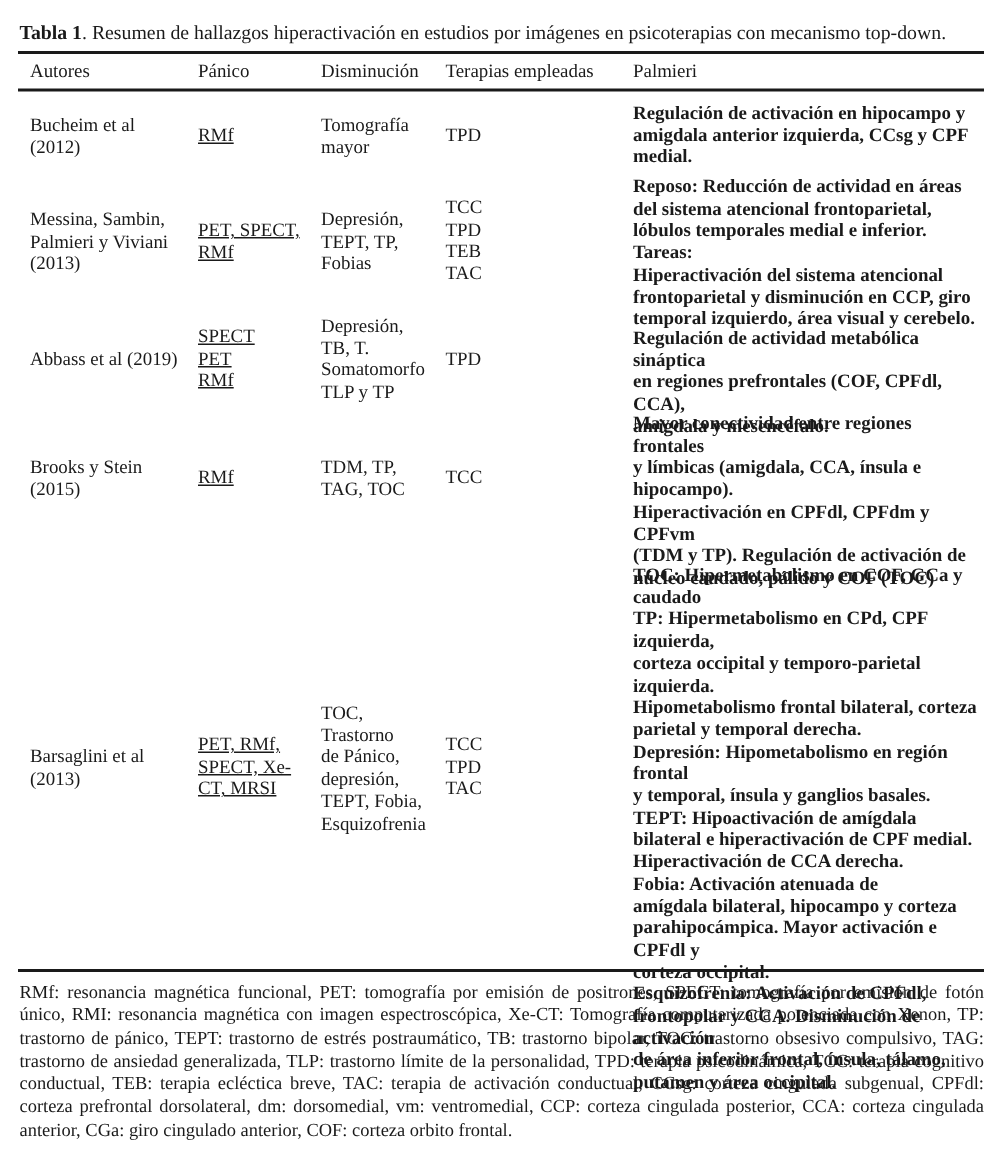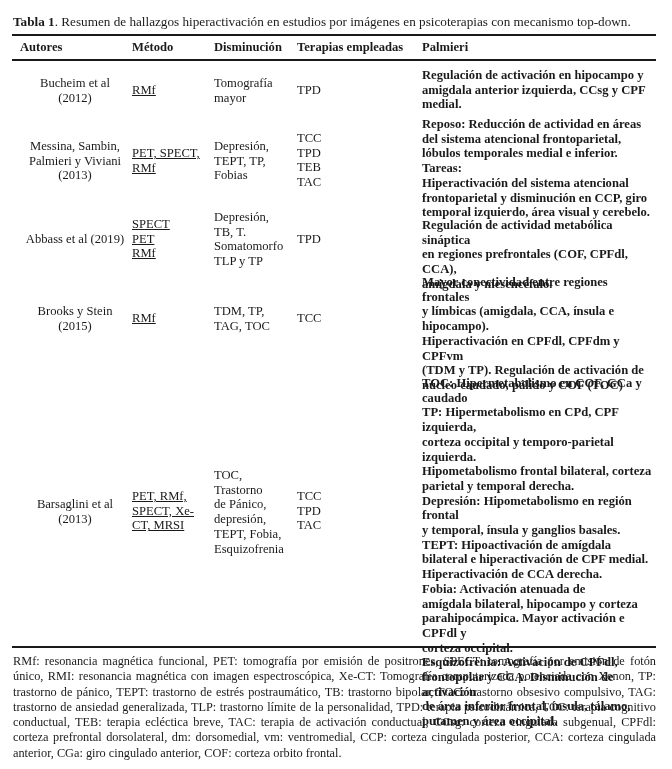--- a/index.html
+++ b/index.html
@@ -11,43 +11,43 @@
   .caption {
     position: absolute; left: 13px; top: 14px; width: 650px;
     font-size: 13.2px; line-height: 16px; white-space: nowrap;
   }
   .caption b { font-weight: bold; }
   .rule { position: absolute; left: 12px; width: 644px; background: #1a1a1a; }
   .rule.top { top: 34px; height: 2px; }
   .rule.mid { top: 59px; height: 1.5px; }
   .rule.bot { top: 646px; height: 1.5px; }
 
-  .hdr { position: absolute; top: 40px; font-weight: bold; font-size: 12.6px; line-height: 15px; white-space: nowrap; }
+  .hdr { position: absolute; top: 40px; font-weight: normal; font-size: 12.6px; line-height: 15px; white-space: nowrap; }
 
   .cell { position: absolute; font-size: 12.6px; line-height: 14.7px; white-space: pre-line; }
-  .c-aut { left: 20px; width: 110px; text-align: center; }
+  .c-aut { left: 20px; width: 110px; }
   .c-met { left: 132px; width: 80px; text-decoration: underline; }
   .c-dia { left: 214px; width: 80px; }
   .c-ter { left: 297px; width: 100px; }
   .c-hal { left: 422px; width: 236px; font-weight: bold; }
 
   .notes {
     position: absolute; left: 13px; top: 654px; width: 643px;
     font-size: 12.3px; line-height: 15.3px; text-align: justify;
   }
 </style>
 </head>
 <body>
 
 <div class="caption"><b>Tabla 1</b><span>. Resumen de hallazgos hiperactivación en estudios por imágenes en psicoterapias con mecanismo top-down.</span></div>
 
 <div class="rule top"></div>
 
 <div class="hdr" style="left:20px">Autores</div>
-<div class="hdr" style="left:132px">Método</div>
+<div class="hdr" style="left:132px">Pánico</div>
 <div class="hdr" style="left:214px">Disminución</div>
 <div class="hdr" style="left:297px">Terapias empleadas</div>
 <div class="hdr" style="left:422px">Palmieri</div>
 
 <div class="rule mid"></div>
 
 <div>
   <div class="cell c-aut" style="top:76px">Bucheim et al
 (2012)</div>
   <div class="cell c-met" style="top:83px">RMf</div>

